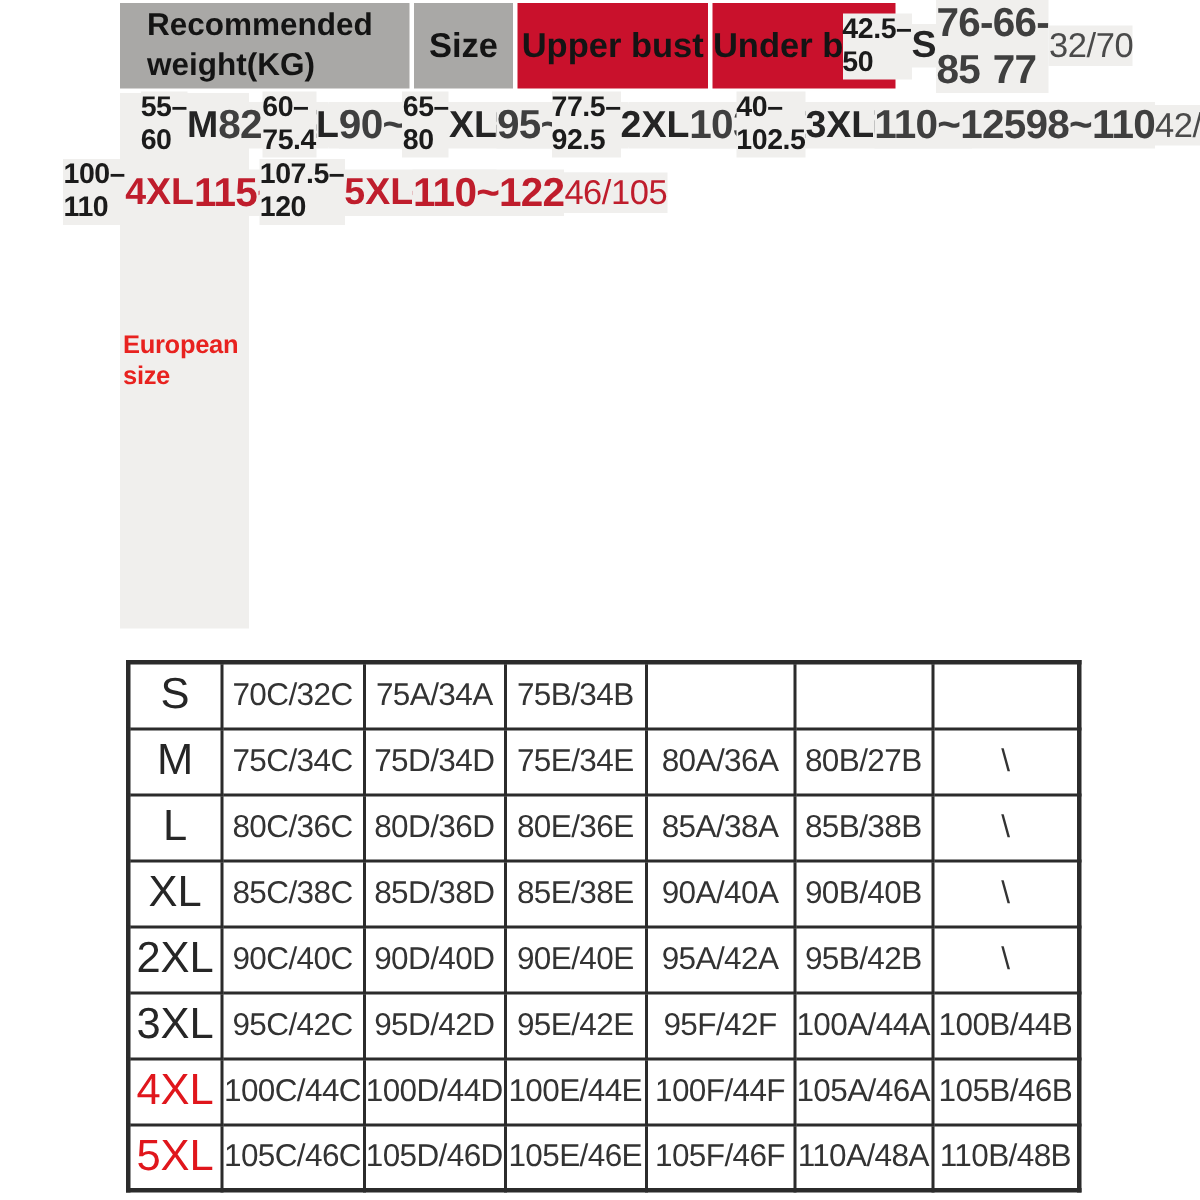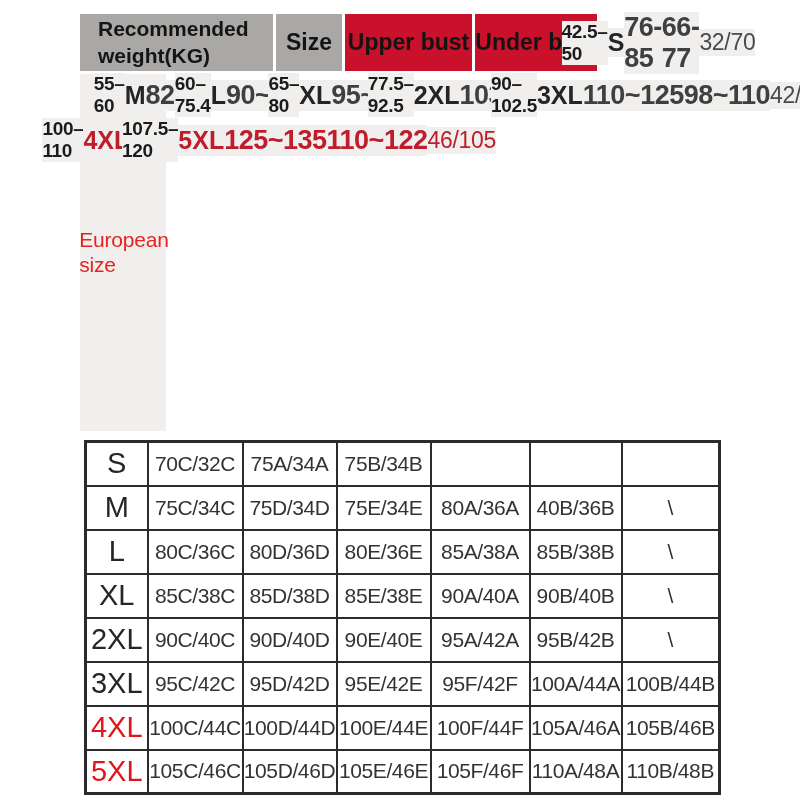--- a/index.html
+++ b/index.html
@@ -24,41 +24,41 @@
   body{
     background:var(--page_bg);
     font-family:"Liberation Sans", sans-serif;
     position:relative;
     overflow:hidden;
   }
   .stage{position:absolute;left:0;top:0;width:800px;height:800px;}
 
   
   .size-chart{
-    position:absolute;left:80px;top:14px;
+    position:absolute;left:80px;top:2px;
     display:grid;
     grid-template-columns:86px 104px 66px 127px 122px 117px;
     grid-template-rows:57px repeat(8,42px);
     gap:3px;
   }
   .size-chart > div{display:flex;align-items:center;justify-content:center;}
   .hdr{background:var(--header_gray);color:var(--header_text);font-weight:bold;}
   .hdr-red{background:var(--header_red);color:var(--header_text);font-weight:bold;}
   .hdr-weight{grid-column:1 / 3;grid-row:1;justify-content:flex-start;padding-left:18px;font-size:21px;line-height:1.25;text-align:left;}
   .hdr-size{grid-column:3;grid-row:1;font-size:23px;}
   .hdr-upper{grid-column:4;grid-row:1;font-size:23px;}
   .hdr-under{grid-column:5;grid-row:1;font-size:23px;}
   .hdr-rec{grid-column:6;grid-row:1;font-size:19px;}
   .gutter{
     grid-column:1;grid-row:2 / 10;
     background:var(--cell_bg);
     justify-content:flex-start;padding-left:2px;
   }
   .euro{
-    color:var(--euro_red);font-weight:normal;font-size:21px;line-height:1.18;text-align:left;
+    color:var(--euro_red);font-weight:bold;font-size:17px;line-height:1.18;text-align:left;
     letter-spacing:-0.2px;
   }
   .cell{background:var(--cell_bg);}
   .c-weight{font-size:19px;font-weight:bold;color:var(--weight_text);letter-spacing:-0.3px;}
   .c-size{font-size:25px;font-weight:bold;color:var(--size_text);}
   .c-bust{font-size:27px;font-weight:bold;color:var(--bust_text);letter-spacing:-0.5px;}
   .c-rec{font-size:23px;font-weight:normal;color:var(--rec_text);letter-spacing:-0.3px;}
   .hl .c-size,.hl .c-bust,.hl .c-rec{color:var(--hl_red);}
   .row-group{display:contents;}
 
@@ -130,39 +130,38 @@
 
     <div class="row-group">
       <div class="cell c-weight">77.5–92.5</div>
       <div class="cell c-size">2XL</div>
       <div class="cell c-bust">103~113</div>
       <div class="cell c-bust">87~100</div>
       <div class="cell c-rec">40/90</div>
     </div>
 
     <div class="row-group">
-      <div class="cell c-weight">90–102.5</div>
+      <div class="cell c-weight">40–102.5</div>
       <div class="cell c-size">3XL</div>
       <div class="cell c-bust">110~125</div>
       <div class="cell c-bust">98~110</div>
       <div class="cell c-rec">42/95</div>
     </div>
 
     <div class="row-group hl">
       <div class="cell c-weight">100–110</div>
       <div class="cell c-size">4XL</div>
       <div class="cell c-bust">115~130</div>
       <div class="cell c-bust">105~115</div>
       <div class="cell c-rec">44/100</div>
     </div>
 
     <div class="row-group hl">
       <div class="cell c-weight">107.5–120</div>
       <div class="cell c-size">5XL</div>
-      <div class="cell c-bust">125~135</div>
       <div class="cell c-bust">110~122</div>
       <div class="cell c-rec">46/105</div>
     </div>
   </div>
 
   <table class="cup-chart">
     <colgroup>
       <col style="width:62px">
         <col style="width:95px">
         <col style="width:94px">
@@ -180,21 +179,21 @@
         <td></td>
         <td></td>
         <td></td>
       </tr>
       <tr>
         <td class="lbl">M</td>
         <td>75C/34C</td>
         <td>75D/34D</td>
         <td>75E/34E</td>
         <td>80A/36A</td>
-        <td>40B/36B</td>
+        <td>80B/27B</td>
         <td>\</td>
       </tr>
       <tr>
         <td class="lbl">L</td>
         <td>80C/36C</td>
         <td>80D/36D</td>
         <td>80E/36E</td>
         <td>85A/38A</td>
         <td>85B/38B</td>
         <td>\</td>

